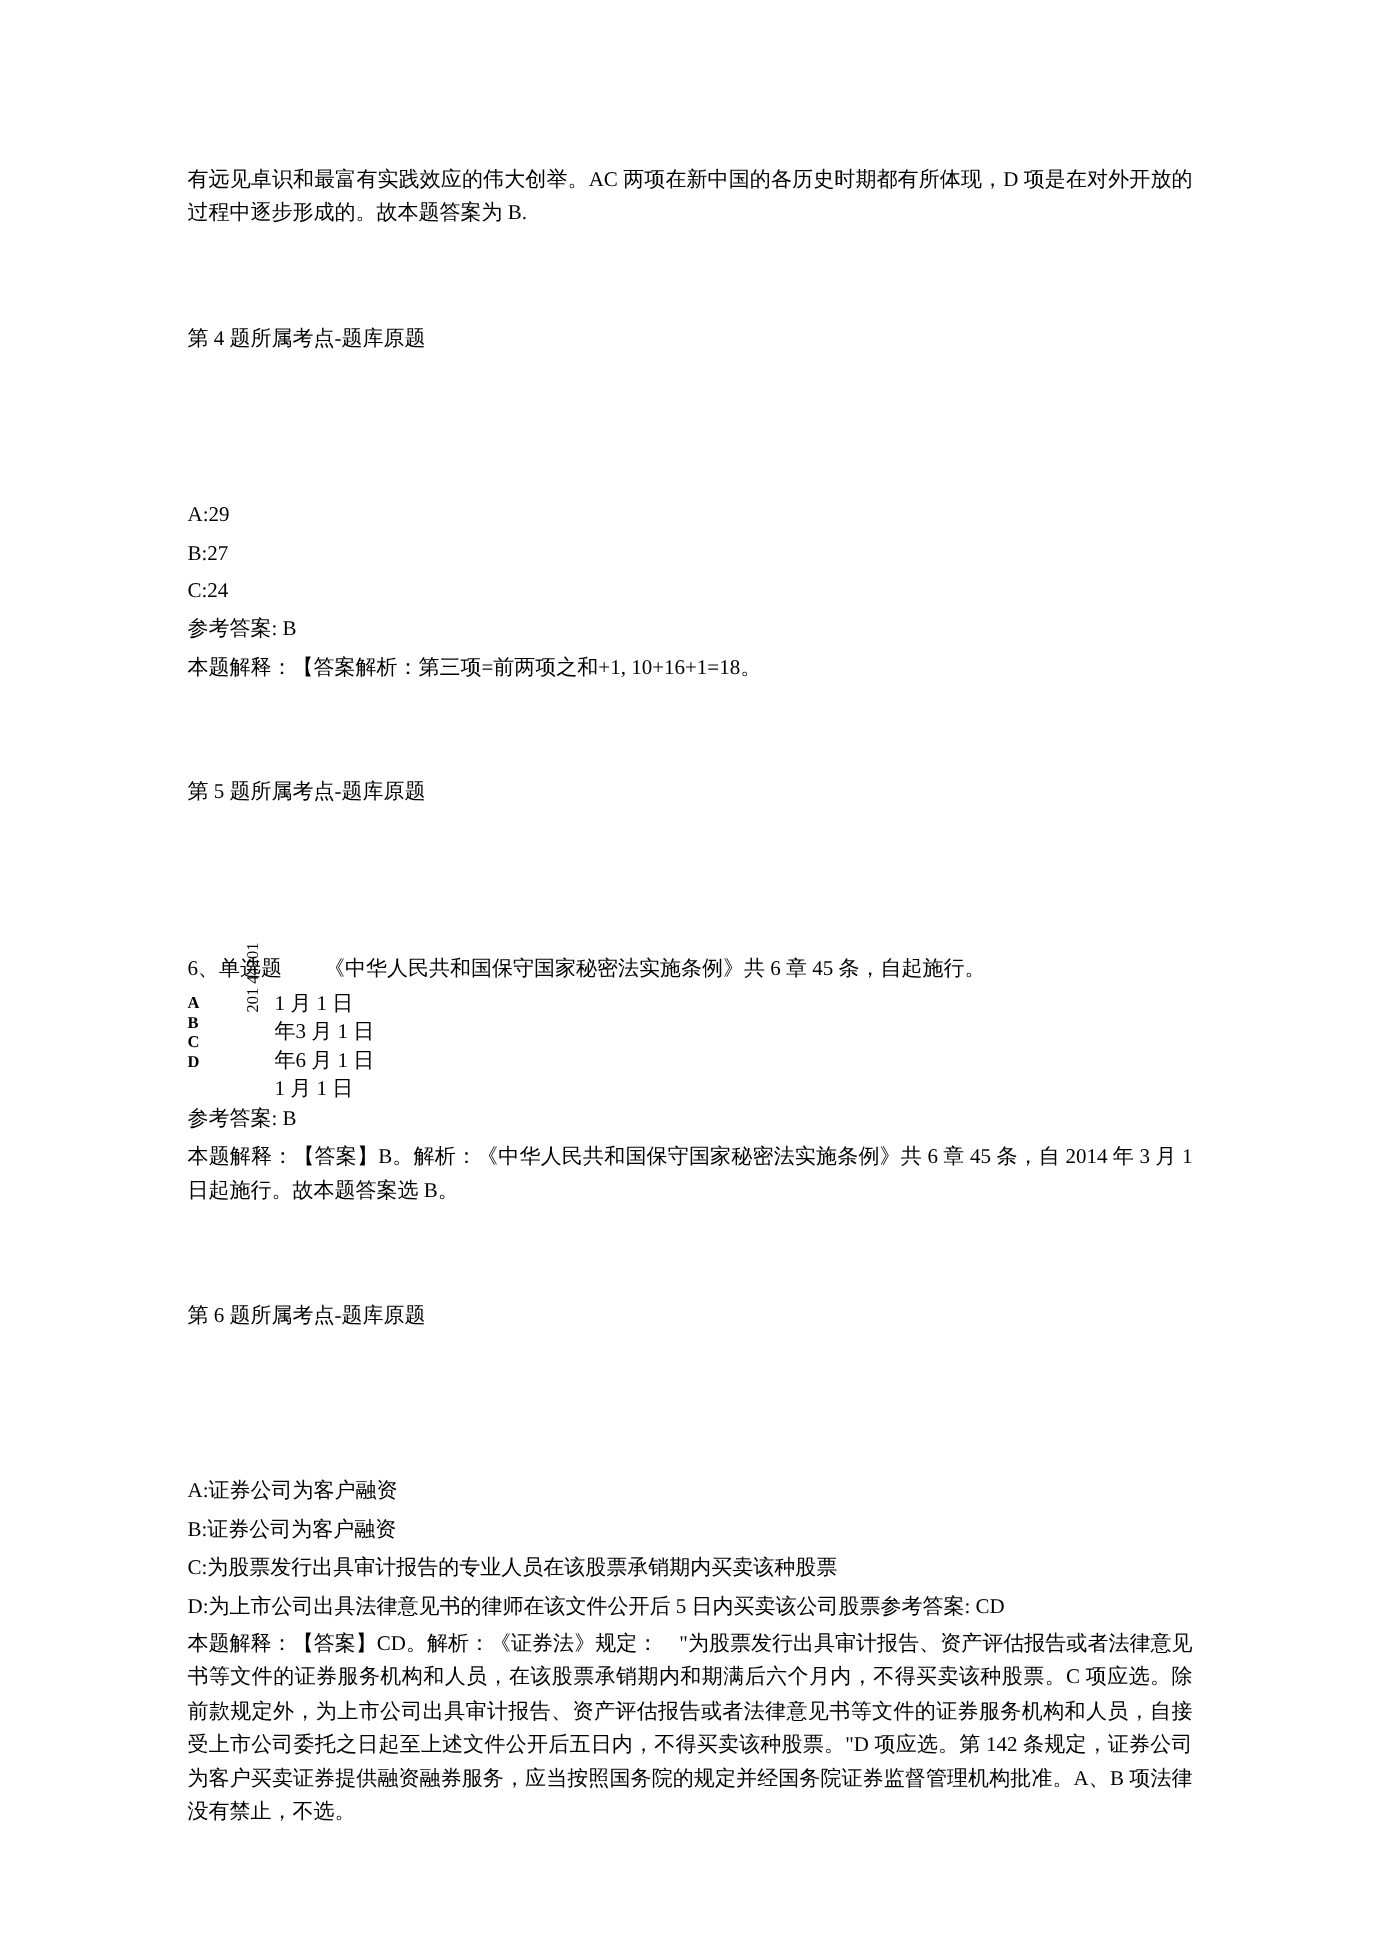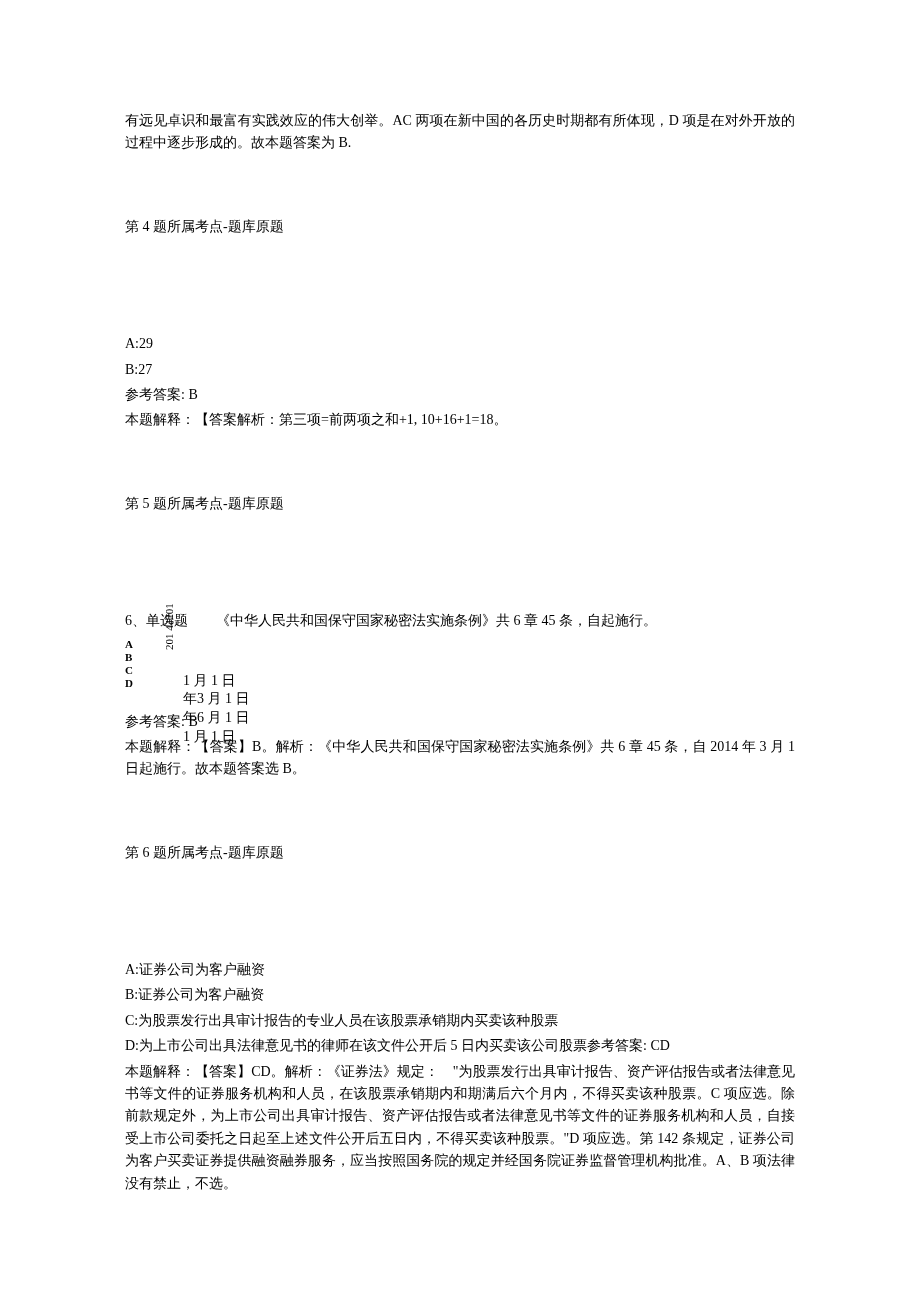--- a/index.html
+++ b/index.html
@@ -50,41 +50,41 @@
     font-size: 11px;
     line-height: 1.1;
     transform: rotate(-90deg);
     transform-origin: left top;
     white-space: nowrap;
   }
   .q6-dates {
     position: absolute;
     left: 58px;
     top: 0;
-    margin-top: 36px;
   }
   .q6-dates div {
     line-height: 1.35;
   }
 </style>
 </head>
 <body>
 
 <div class="page">
 
   <p class="para">有远见卓识和最富有实践效应的伟大创举。AC 两项在新中国的各历史时期都有所体现，D 项是在对外开放的过程中逐步形成的。故本题答案为 B.</p>
 
   <div class="spacer-large"></div>
 
   <p class="para">第 4 题所属考点-题库原题</p>
 
   <div class="spacer-huge"></div>
 
   <p class="para">A:29</p>
   <p class="para">B:27</p>
+  <p class="para">C:24</p>
   <p class="para">参考答案: B</p>
   <p class="para">本题解释：【答案解析：第三项=前两项之和+1, 10+16+1=18。</p>
 
   <div class="spacer-large"></div>
 
   <p class="para">第 5 题所属考点-题库原题</p>
 
   <div class="spacer-huge"></div>
 
   <p class="para">6、单选题　　《中华人民共和国保守国家秘密法实施条例》共 6 章 45 条，自起施行。</p>

